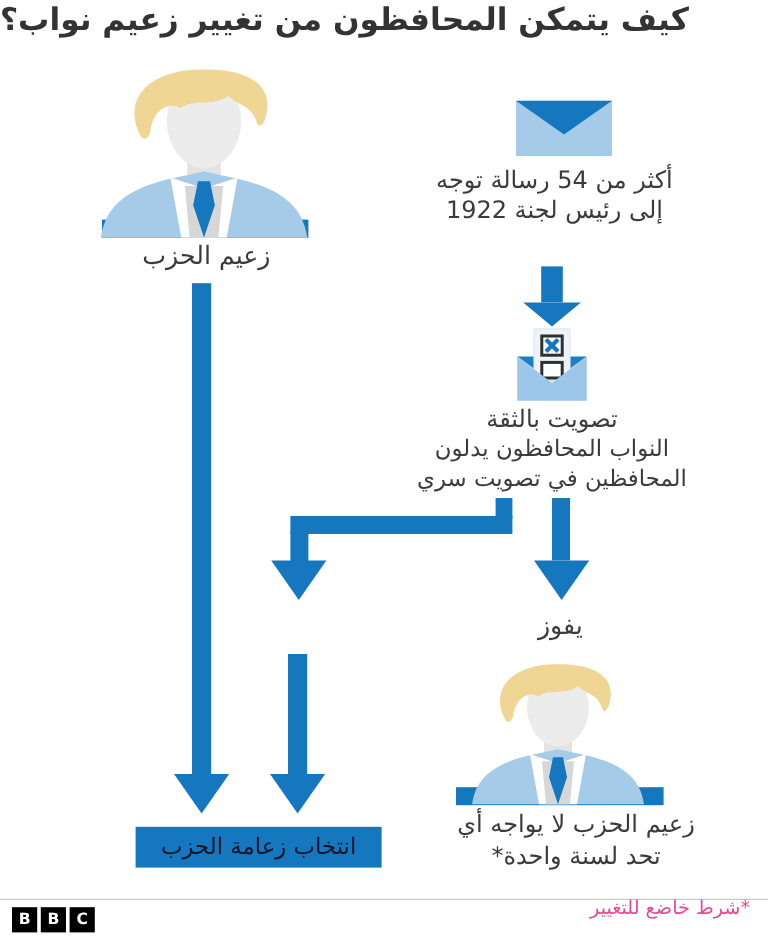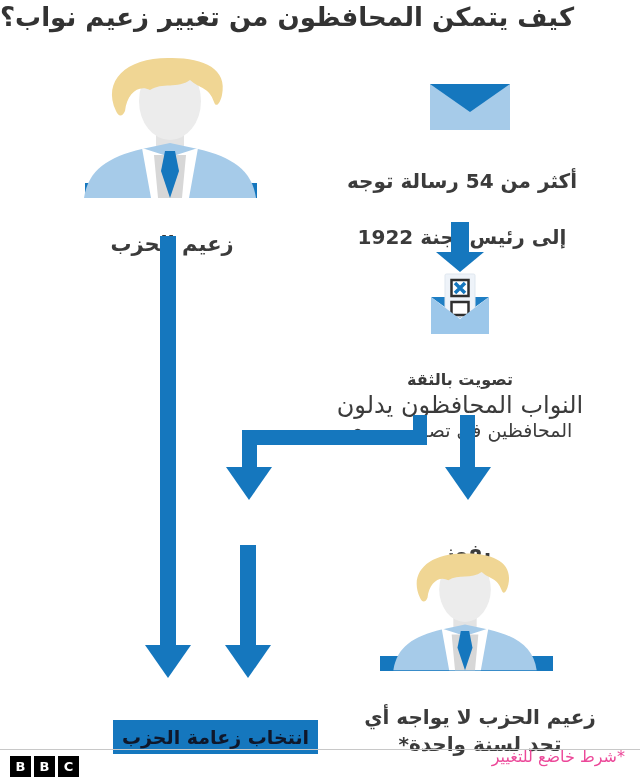--- a/index.html
+++ b/index.html
@@ -13,21 +13,21 @@
   html,body{margin:0;padding:0;background:#fff;}
   body{font-family:"DejaVu Sans",sans-serif;}
   .canvas{position:relative;width:640px;height:780px;background:#ffffff;overflow:hidden;}
   .abs{position:absolute;}
   .blue{background:var(--primary-blue,#1577be);}
   .arrowhead{width:0;height:0;
     border-left:23px solid transparent;
     border-right:23px solid transparent;
     border-top:33px solid var(--primary-blue,#1577be);}
   .txt{color:#3b3b3b;text-align:center;}
-  .bold{font-weight:bold;margin-top:31px;}
+  .bold{font-weight:normal;}
   .title{color:var(--text-dark,#333);font-weight:bold;font-size:26px;line-height:34px;text-align:right;}
   .bbc-row{display:flex;gap:3px;}
   .bbc-sq{width:21px;height:21px;background:#000;color:#fff;font-weight:bold;
     font-size:13px;display:flex;align-items:center;justify-content:center;}
 </style>
 </head>
 <body>
 
 <svg width="0" height="0" style="position:absolute" aria-hidden="true">
   <defs>
@@ -77,22 +77,22 @@
   <svg class="abs" style="left:428px;top:272px;" width="64" height="64" viewBox="0 0 64 64">
     <polygon points="3,25 61,25 32,46" style="fill:#1e7ec4"></polygon>
     <rect x="17" y="2" width="30" height="43" rx="1.5" style="fill:#eef3f9" stroke="#dfe7ef" stroke-width="1"></rect>
     <rect x="23.5" y="8" width="17" height="16" fill="#ffffff" stroke="#2f2f2f" stroke-width="2.5"></rect>
     <path d="M27,11 L37,21 M37,11 L27,21" stroke="var(--primary-blue,#1577be)" stroke-width="3.5" fill="none"></path>
     <rect x="23.5" y="30" width="17" height="13" fill="#ffffff" stroke="#2f2f2f" stroke-width="2.5"></rect>
     <path d="M3,25 L32,47 L61,25 L61,62 L3,62 Z" style="fill:var(--pale-blue,#9cc7ea)"></path>
   </svg>
 
   <div class="abs txt" dir="rtl" style="left:330px;top:336px;width:260px;">
-    <div class="bold" style="font-size:16px;line-height:26px;">تصويت بالثقة</div>
-    <div style="font-size:24px;line-height:25px;">النواب المحافظون يدلون</div>
+    <div class="bold" style="font-size:20px;line-height:26px;">تصويت بالثقة</div>
+    <div style="font-size:19px;line-height:25px;">النواب المحافظون يدلون</div>
     <div style="font-size:19px;line-height:25px;">المحافظين في تصويت سري</div>
   </div>
 
   <div class="abs blue" style="left:413px;top:415px;width:14px;height:17px;"></div>
   <div class="abs blue" style="left:242px;top:430px;width:185px;height:15px;"></div>
   <div class="abs blue" style="left:242px;top:443px;width:15px;height:26px;"></div>
   <div class="abs arrowhead" style="left:226px;top:467px;"></div>
 
   <div class="abs blue" style="left:460px;top:415px;width:15px;height:52px;"></div>
   <div class="abs arrowhead" style="left:445px;top:467px;"></div>

